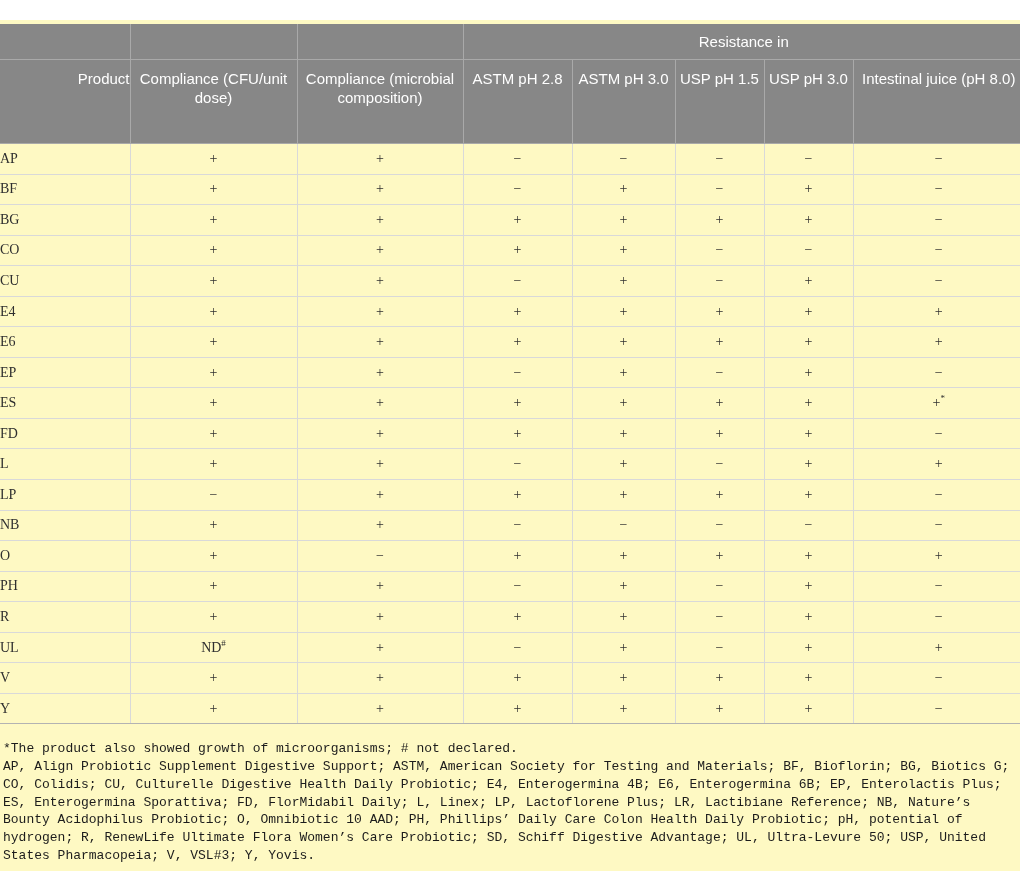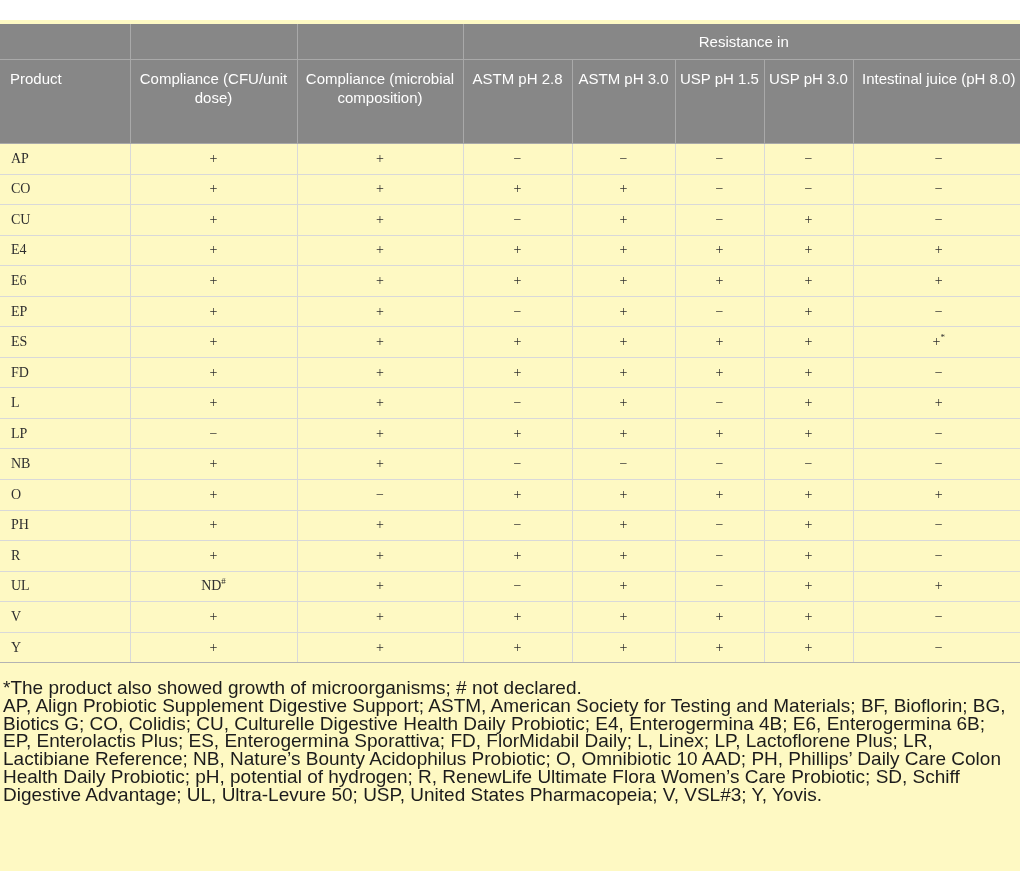--- a/index.html
+++ b/index.html
@@ -27,44 +27,44 @@
     font-size: 15px;
     line-height: 1.28;
     border: 1px solid #a9a9a9;
     border-top: none;
     padding: 0;
   }
   thead tr.group-row th { height: 35px; vertical-align: middle; }
   thead tr.cols-row th { height: 74px; vertical-align: top; padding-top: 9px; }
   thead th.first-col { border-left: none; }
   thead th.last-col { border-right: none; }
-  thead th.product-head { text-align: left; padding-left: 10px; }
+  thead th.product-head { text-align: right; padding-left: 10px; }
   thead th.center { text-align: center; }
   
   tbody td {
     height: 29.55px;
     border-bottom: 1px solid #d9d9d9;
     border-left: 1px solid #d9d9d9;
     font-size: 14px;
     color: #2f2f2f;
     text-align: center;
     vertical-align: middle;
     padding: 0;
   }
-  tbody td:first-child { border-left: none; text-align: left; padding-left: 11px; }
+  tbody td:first-child { border-left: none; text-align: left; }
   tbody td:last-child { border-right: none; }
   tbody tr:last-child td { border-bottom: 1.5px solid #b3b3b3; }
   tbody sup { font-size: 9px; vertical-align: super; line-height: 0; }
   
   .footnotes {
     margin: 16px 4px 0 3px;
-    font-size: 19px;
+    font-size: 13px;
     line-height: 17.7px;
     color: #1c1c1c;
-    font-family: Liberation Sans, sans-serif;
+    font-family: Liberation Mono, monospace;
   }
   .footnotes p { margin: 0; }
 </style>
 </head>
 <body>
 
 <div id="page">
   <table class="data-table">
     <colgroup>
       <col style="width:130px">
@@ -99,20 +99,40 @@
           <td>AP</td>
           <td>+</td>
           <td>+</td>
           <td>−</td>
           <td>−</td>
           <td>−</td>
           <td>−</td>
           <td>−</td>
         </tr>
         <tr>
+          <td>BF</td>
+          <td>+</td>
+          <td>+</td>
+          <td>−</td>
+          <td>+</td>
+          <td>−</td>
+          <td>+</td>
+          <td>−</td>
+        </tr>
+        <tr>
+          <td>BG</td>
+          <td>+</td>
+          <td>+</td>
+          <td>+</td>
+          <td>+</td>
+          <td>+</td>
+          <td>+</td>
+          <td>−</td>
+        </tr>
+        <tr>
           <td>CO</td>
           <td>+</td>
           <td>+</td>
           <td>+</td>
           <td>+</td>
           <td>−</td>
           <td>−</td>
           <td>−</td>
         </tr>
         <tr>

